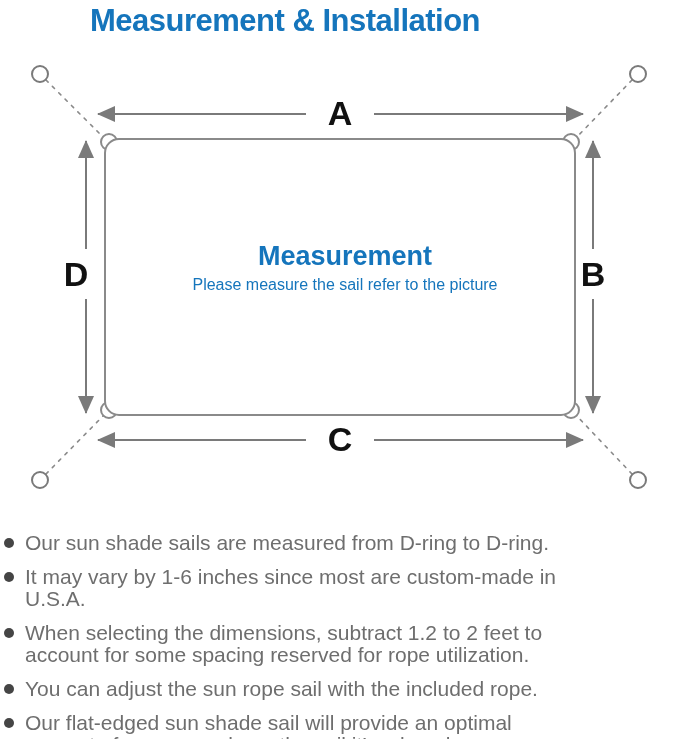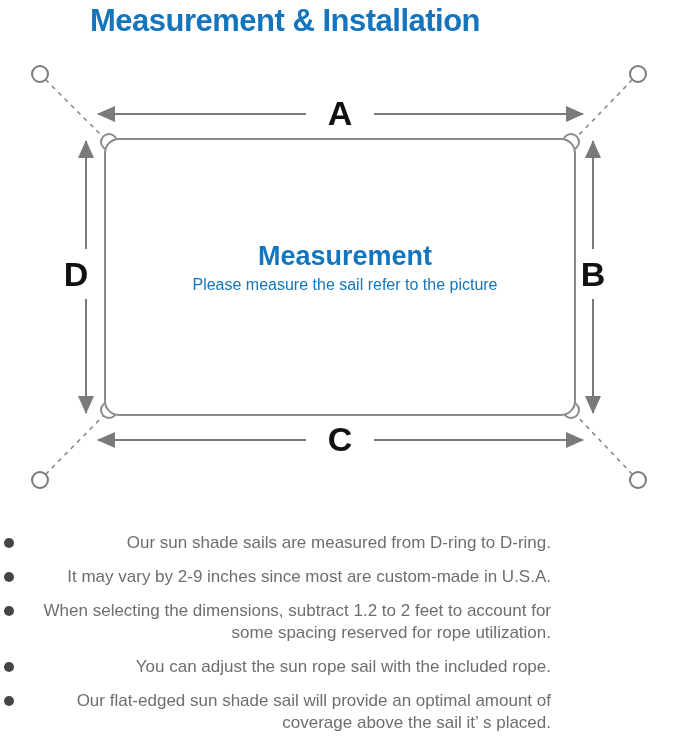--- a/index.html
+++ b/index.html
@@ -58,25 +58,24 @@
     text-anchor: middle;
   }
   ul.notes {
     list-style: none;
     margin: 32px 0 0 0;
     padding: 0;
   }
   li.note {
     display: flex;
     align-items: flex-start;
-    margin: 0 17px 12px 0;
+    margin: 0 4px 12px 0;
     color: #6e6e6e;
-    font-size: 17px;
+    font-size: 21px;
     line-height: 22px;
-    text-align: right;
   }
   .dot {
     flex: 0 0 auto;
     width: 10px;
     height: 10px;
     border-radius: 50%;
     background: #454545;
     margin: 6px 11px 0 4px;
   }
   .note-text { flex: 1 1 auto; padding-right: 2px; }
@@ -135,21 +134,21 @@
 
   <ul class="notes">
 
       <li class="note">
         <span class="dot"></span>
         <span class="note-text">Our sun shade sails are measured from D-ring to D-ring.</span>
       </li>
 
       <li class="note">
         <span class="dot"></span>
-        <span class="note-text">It may vary by 2-9 inches since most are custom-made in U.S.A.</span>
+        <span class="note-text">It may vary by 1-6 inches since most are custom-made in U.S.A.</span>
       </li>
 
       <li class="note">
         <span class="dot"></span>
         <span class="note-text">When selecting the dimensions, subtract 1.2 to 2 feet to account for some spacing reserved for rope utilization.</span>
       </li>
 
       <li class="note">
         <span class="dot"></span>
         <span class="note-text">You can adjust the sun rope sail with the included rope.</span>

